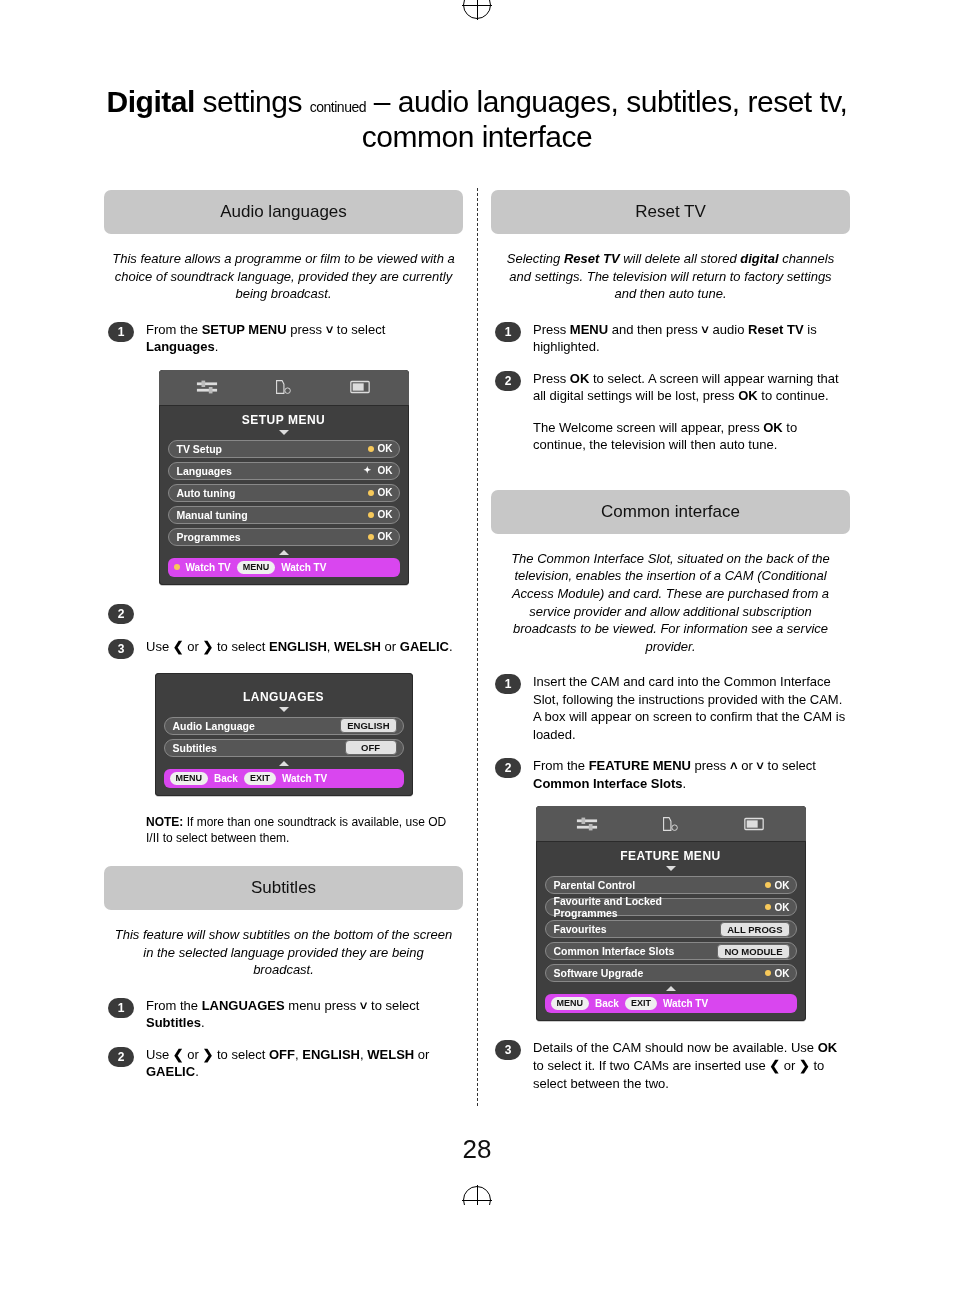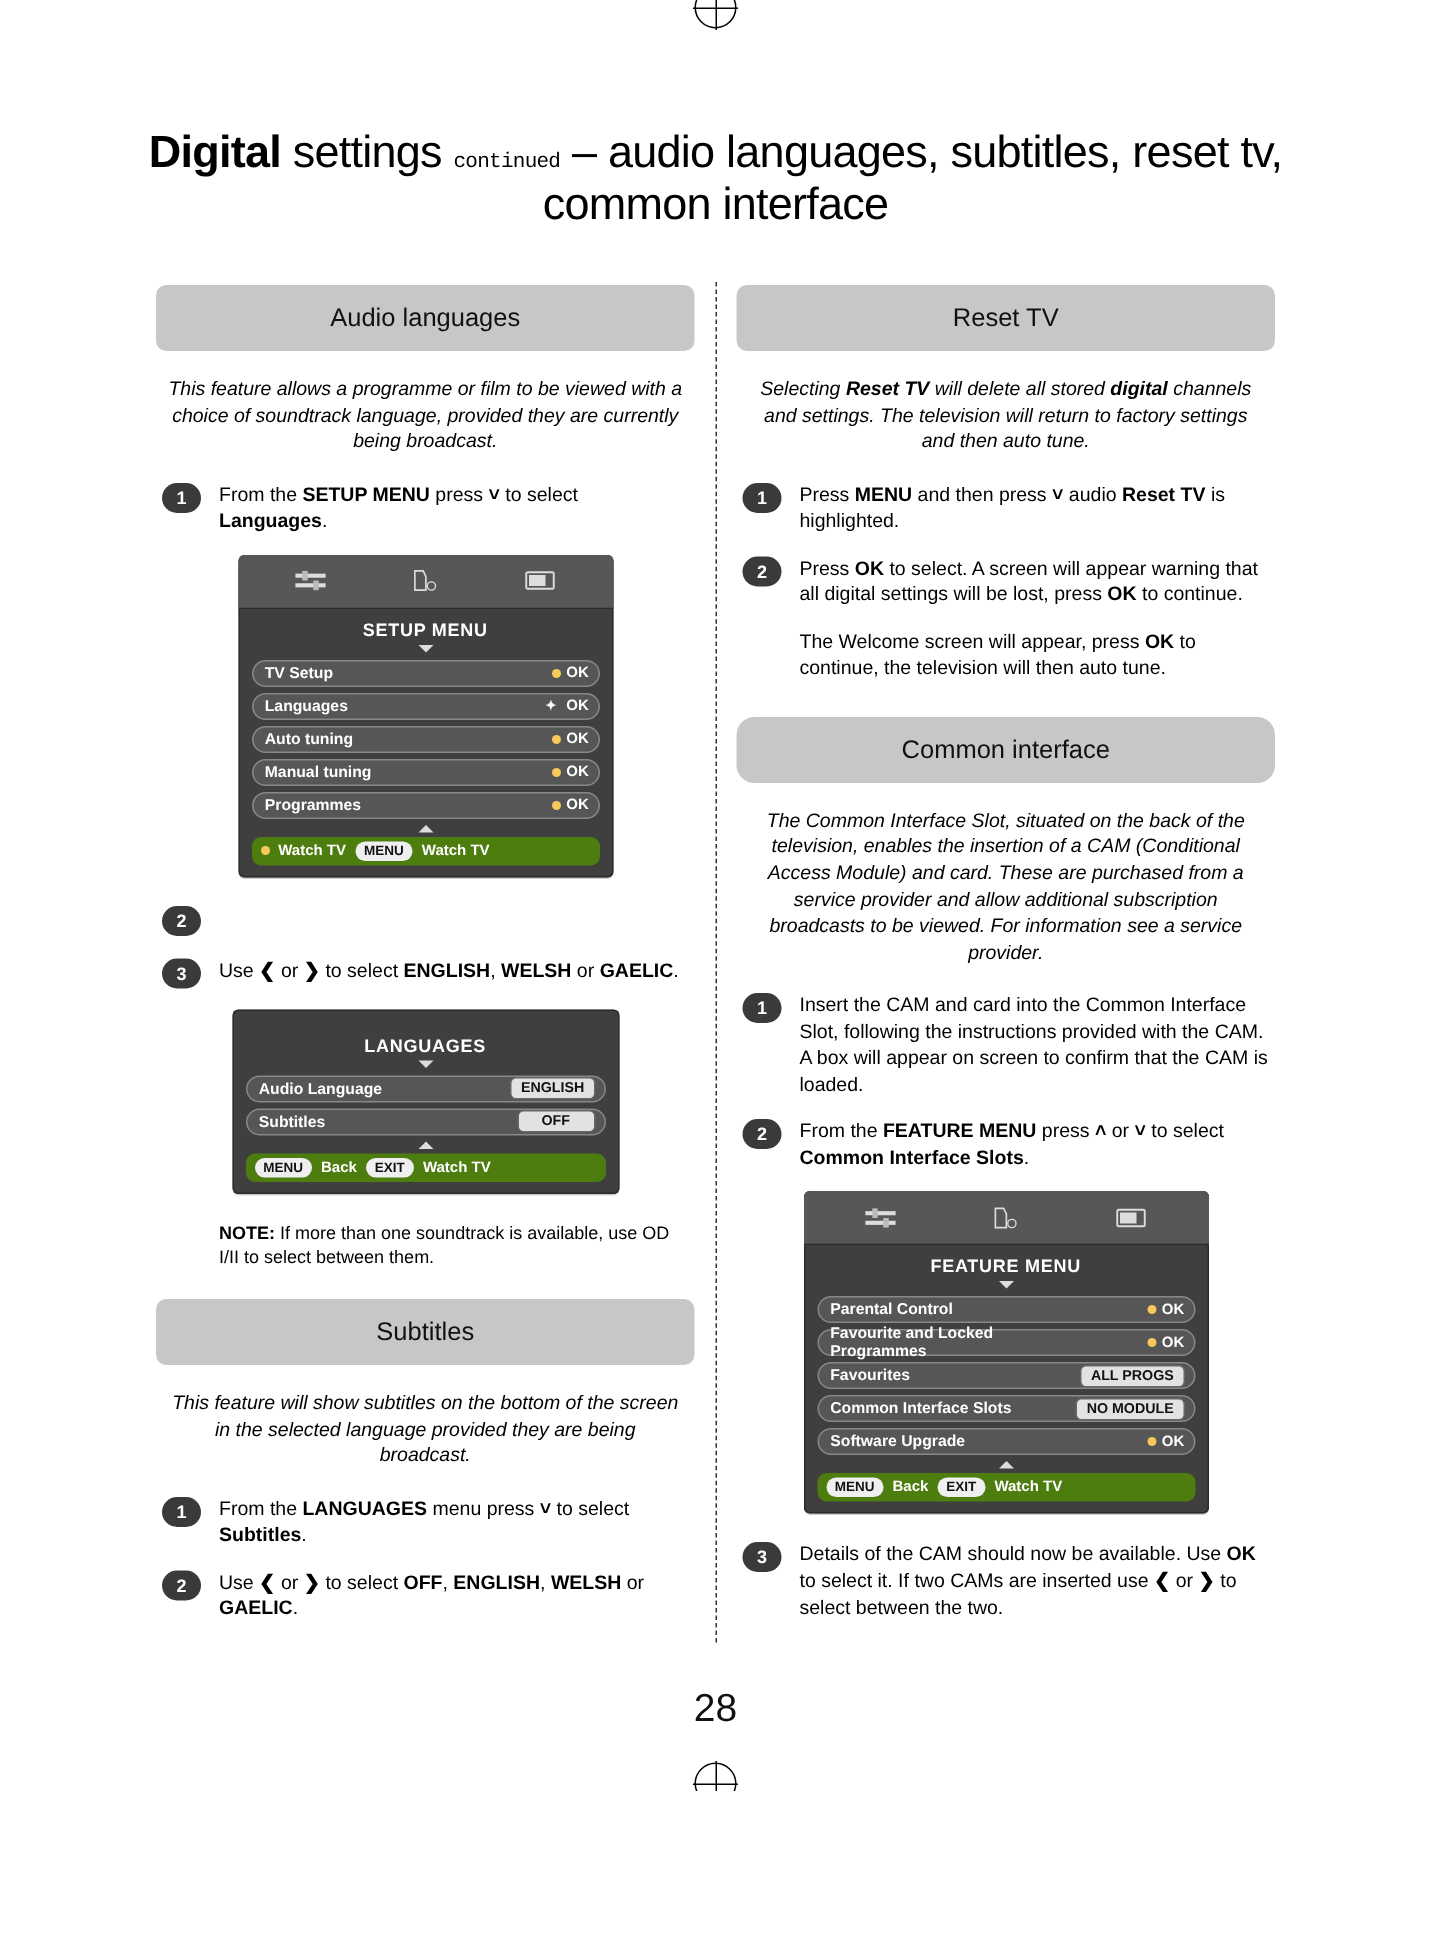--- a/index.html
+++ b/index.html
@@ -5,21 +5,21 @@
   * { box-sizing: border-box; margin: 0; padding: 0; }
   body {
     font-family: Helvetica, Arial, sans-serif;
     background: #fff;
     width: 954px;
     padding: 85px 90px 40px 90px;
     position: relative;
   }
   .page-title { text-align: center; font-size: 30px; font-weight: 300; line-height: 1.15; margin-bottom: 30px; letter-spacing: -0.5px; }
   .page-title .bold { font-weight: 700; }
-  .page-title .sub { font-size: 14px; font-weight: 400; font-family: Liberation Mono, monospace; }
+  .page-title .sub { font-size: 14px; font-weight: 400; }
   .columns { display: flex; gap: 0; position: relative; }
   .col { width: 50%; padding: 0 14px; }
   .col-div {
     position: absolute; left: 50%; top: 4px; bottom: 0; width: 1px;
     border-left: 1px dashed #333;
   }
   .section-bar {
     background: #c7c7c7; border-radius: 7px; height: 44px; display: flex;
     align-items: center; justify-content: center; font-size: 17px; font-weight: 400;
     color: #111; margin-bottom: 16px; margin-top: 6px;
@@ -66,21 +66,21 @@
   .dot { width: 6px; height: 6px; border-radius: 50%; background: #f7c95a; display: inline-block; }
   .navdots { width: 10px; height: 10px; position: relative; }
   .navdots::before { content: "✦"; color: #fff; font-size: 9px; position: absolute; left: 0; top: -1px; }
   .ui-value {
     background: #e2e2e2; color: #111; font-size: 9.5px; font-weight: 700;
     border-radius: 4px; padding: 0 6px; line-height: 13px; min-width: 52px; text-align: center;
     border: 1px solid #666;
   }
   .ui-footnav-wrap { margin-top: 2px; }
   .ui-footnav {
-    display: flex; align-items: center; gap: 6px; background: #4d7c0f;
+    display: flex; align-items: center; gap: 6px; background: #d946ef;
     border-radius: 6px; padding: 3px 6px; color: #fff; font-size: 10px; font-weight: 600;
   }
   .pill {
     background: #efefef; color: #111; border-radius: 8px; font-size: 9px;
     font-weight: 700; padding: 0 6px; line-height: 13px;
   }
   .ui-wide { width: 270px; }
 
   .page-num { text-align: center; font-size: 26px; font-weight: 400; margin-top: 28px; color: #111; }
 
@@ -241,21 +241,21 @@
     </div>
     <div class="step">
       <div class="num">2</div>
       <div class="txt"><span>Press </span><b>OK</b><span> to select. A screen will appear warning that all digital settings will be lost, press </span><b>OK</b><span> to continue.</span></div>
     </div>
     <div class="step">
       <div class="num" style="visibility:hidden"></div>
       <div class="txt"><span>The Welcome screen will appear, press </span><b>OK</b><span> to continue, the television will then auto tune.</span></div>
     </div>
 
-    <div class="section-bar" style="margin-top:24px;border-radius:12px;">Common interface</div>
+    <div class="section-bar" style="margin-top:36px;">Common interface</div>
     <p class="intro">The Common Interface Slot, situated on the back of the television, enables the insertion of a CAM (Conditional Access Module) and card. These are purchased from a service provider and allow additional subscription broadcasts to be viewed. For information see a service provider.</p>
 
     <div class="step">
       <div class="num">1</div>
       <div class="txt">Insert the CAM and card into the Common Interface Slot, following the instructions provided with the CAM. A box will appear on screen to confirm that the CAM is loaded.</div>
     </div>
     <div class="step">
       <div class="num">2</div>
       <div class="txt"><span>From the </span><b>FEATURE MENU</b><span> press </span><span class="glyph">˄</span><span> or </span><span class="glyph">˅</span><span> to select </span><b>Common Interface Slots</b><span>.</span></div>
     </div>

